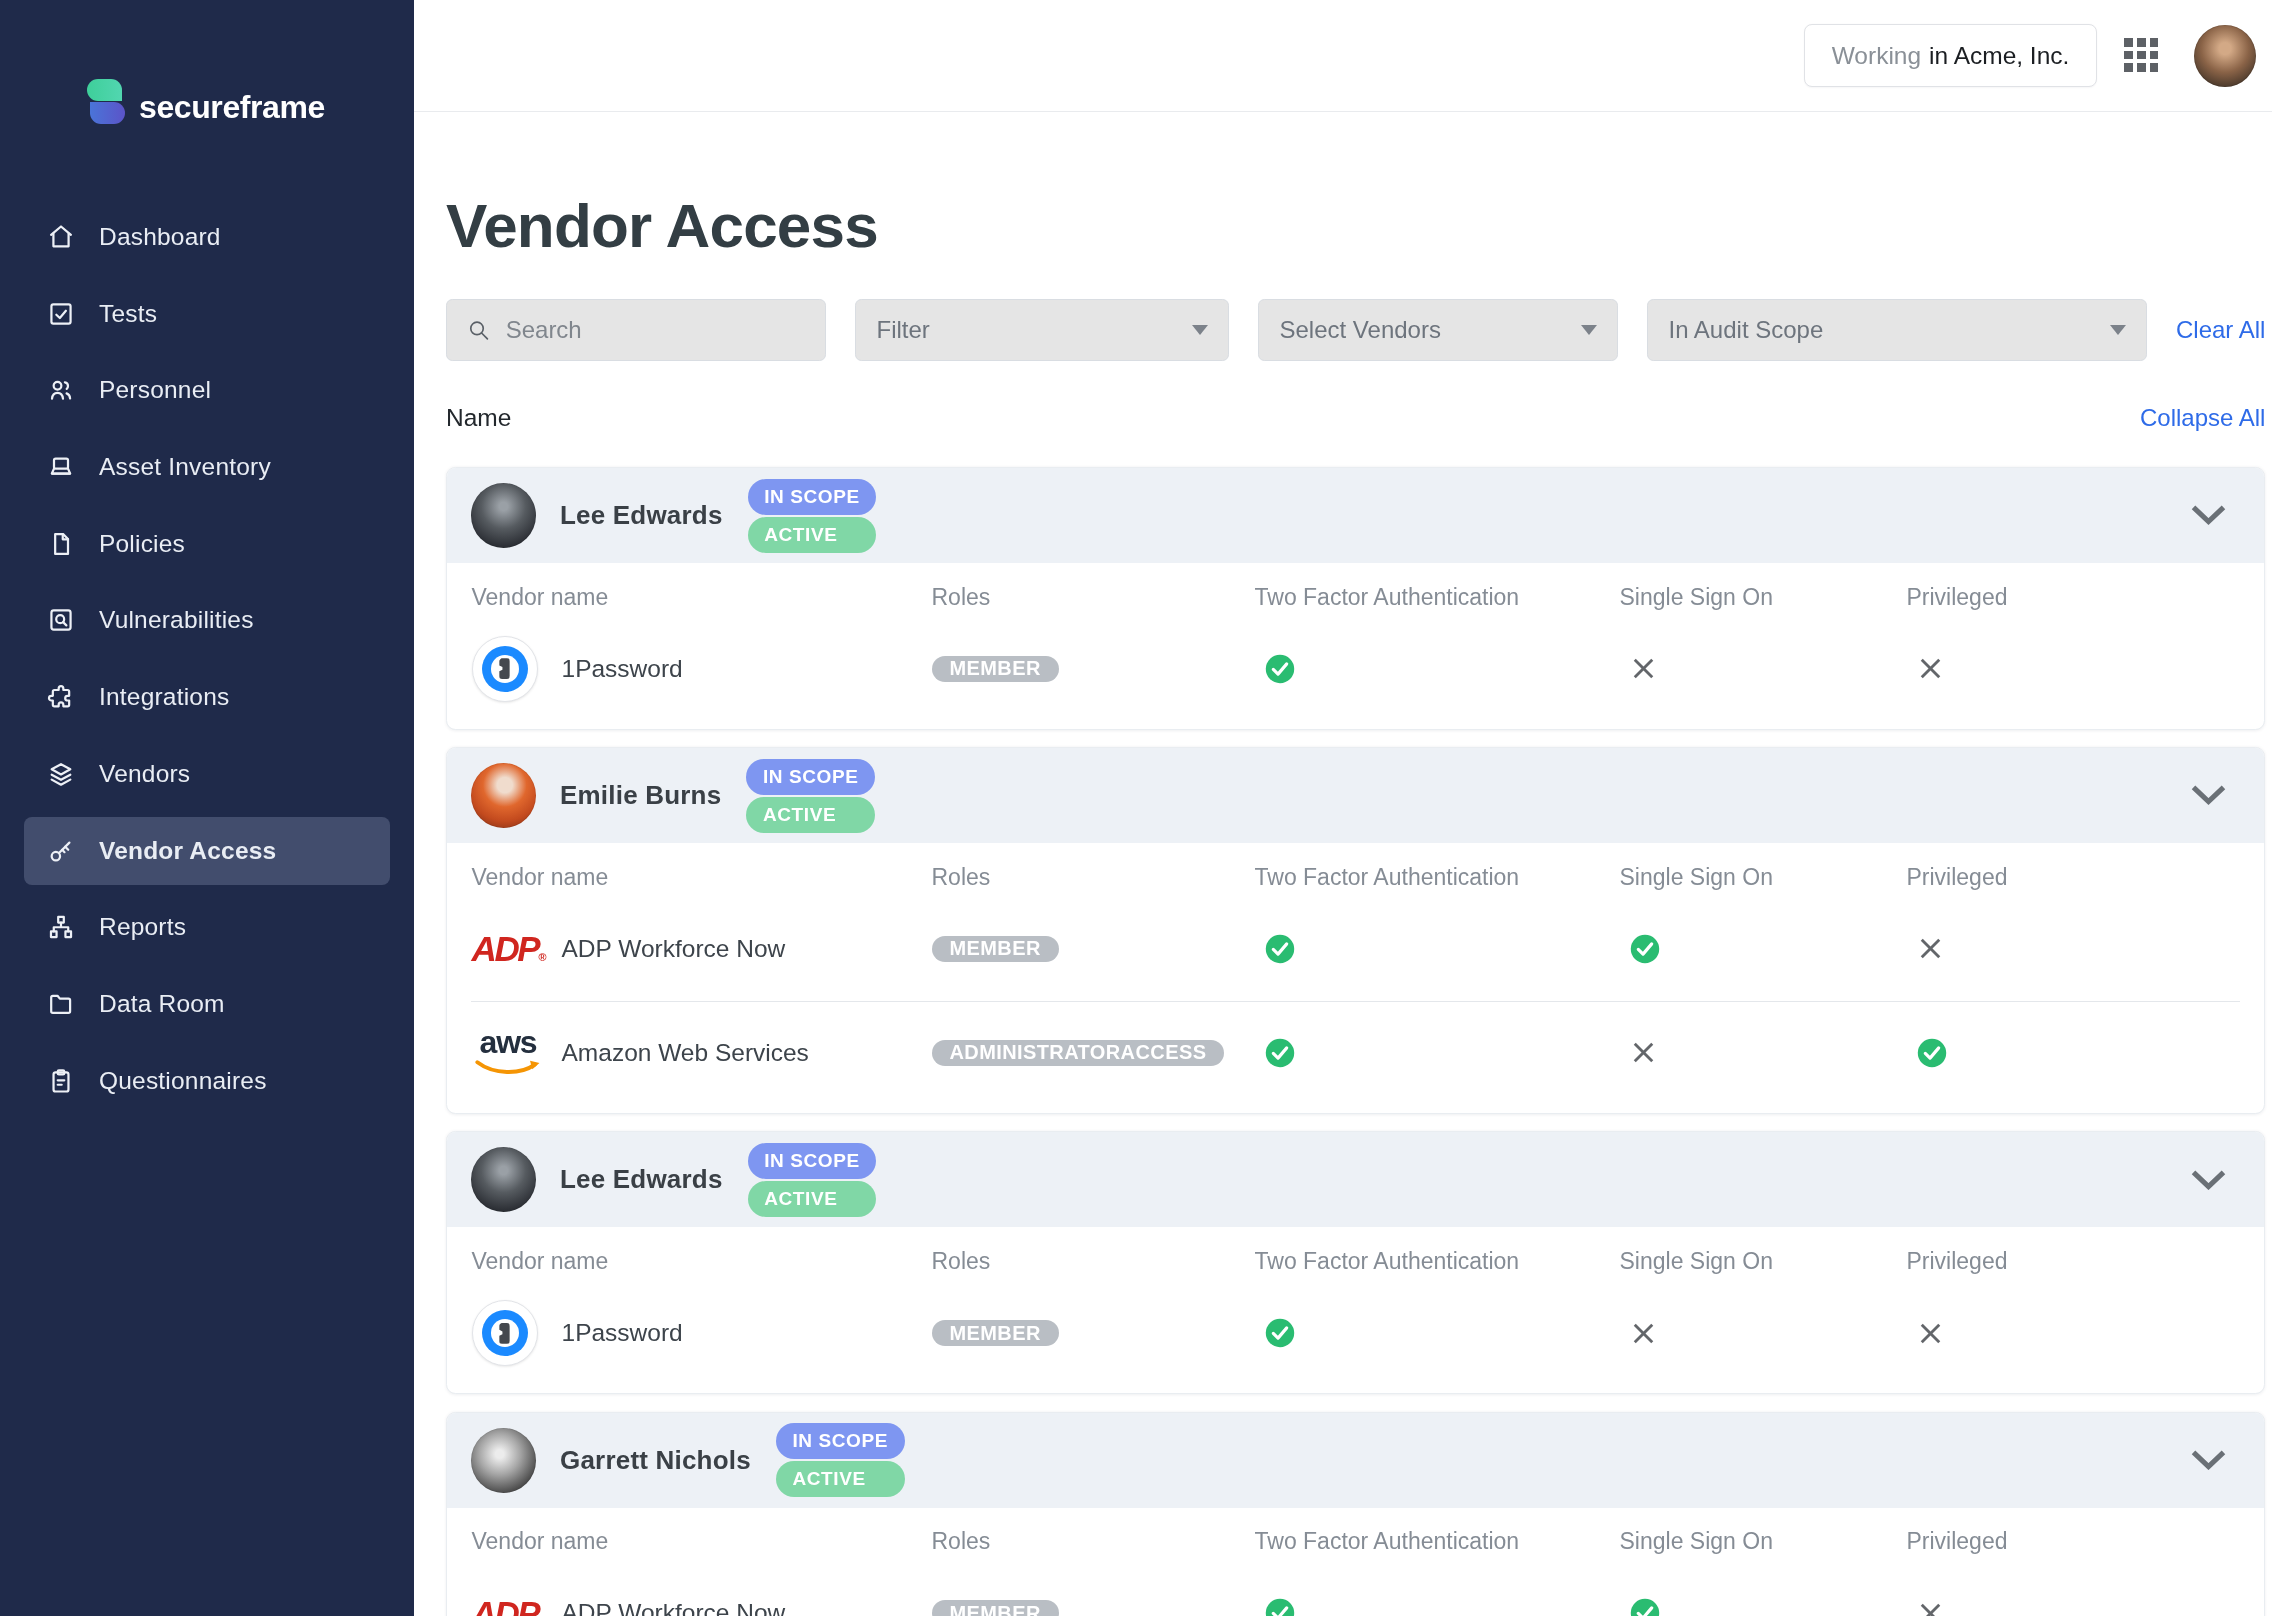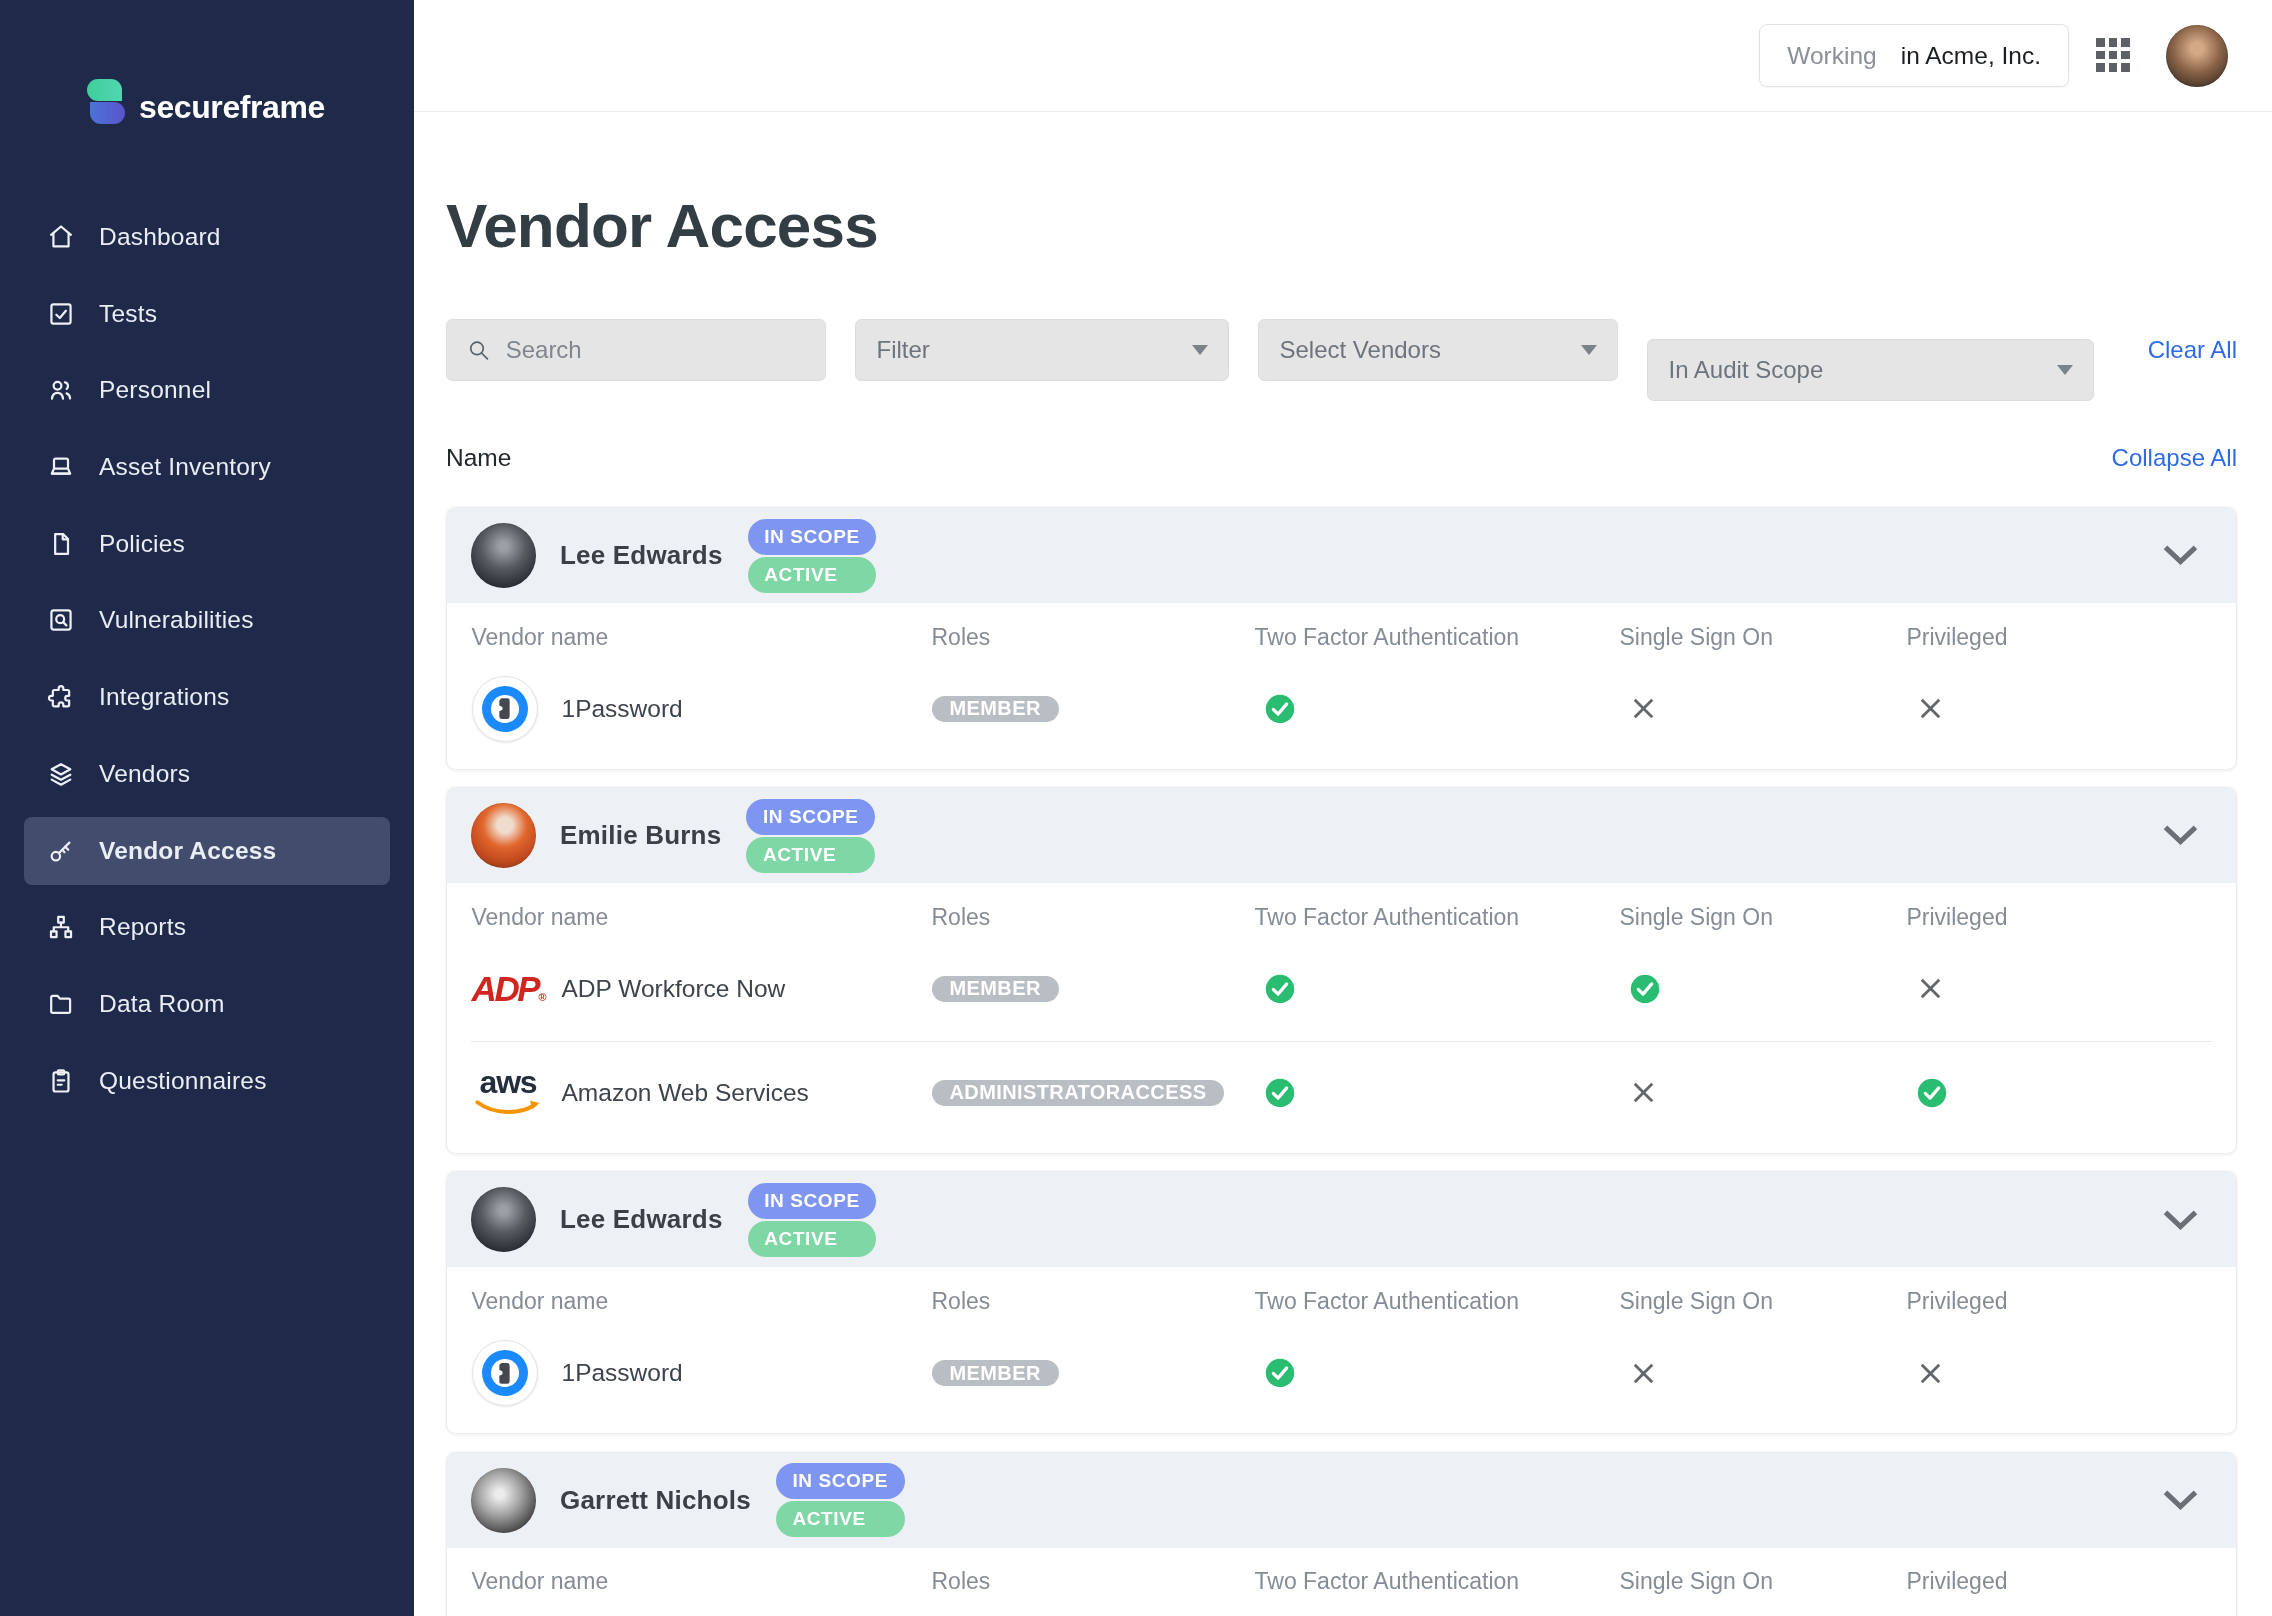--- a/index.html
+++ b/index.html
@@ -26,21 +26,21 @@
                   stroke-linecap:round; stroke-linejoin:round; }
   .nav-label { margin-left:24px; font-size:24.5px; letter-spacing:0.2px; }
 
   
   .main { flex:1; display:flex; flex-direction:column; height:1616px; }
   .topbar { height:112px; background:#fff; border-bottom:0.8px solid #e9ebee; display:flex;
             align-items:center; justify-content:flex-end; padding-right:45px; flex:0 0 112px; }
   .working-btn { border:0.8px solid #e0e2e6; border-radius:8px; height:63px; display:flex;
                  align-items:center; padding:0 27px; font-size:24.5px; background:#fff; cursor:pointer;
                  box-shadow:0 0.8px 1.6px rgba(20,30,50,.04); }
-  .working-prefix { color:#8a9097; margin-right:24px; }
+  .working-prefix { color:#8a9097; margin-right:8px; }
   .working-org { color:#1b1e22; }
   .apps-grid { margin-left:27px; width:35px; height:35px; display:grid;
                grid-template-columns:repeat(3,8.7px); grid-template-rows:repeat(3,8.7px);
                gap:4px; cursor:pointer; }
   .apps-grid i { background:#5d6166; display:block; }
   .avatar-top { margin-left:35px; width:62px; height:62px; border-radius:50%; cursor:pointer;
                 background:radial-gradient(circle at 50% 38%, #d3a986 12%, #8a6347 48%, #4c3a2c 78%, #33261e 100%);
                 box-shadow:inset 0 0 0 0.8px rgba(0,0,0,.12); }
 
   
@@ -51,21 +51,21 @@
   .filter-row { display:flex; align-items:center; margin-top:42px; gap:29px; }
   .input-box { height:62px; background:#e5e5e5; border:0.8px solid #d9dde2; border-radius:6.3px;
                display:flex; align-items:center; padding:0 20.5px; }
   .search-box { width:380px; }
   .search-box svg { width:25px; height:25px; stroke:#595f66; stroke-width:2.4; fill:none;
                     stroke-linecap:round; margin-right:16px; }
   .search-box input { border:none; outline:none; background:transparent; font-size:24px;
                       color:#3c4248; width:100%; font-family:inherit; }
   .search-box input::placeholder { color:#80868d; }
   .dropdown { justify-content:space-between; cursor:pointer; }
-  .dd-filter { width:374px; } .dd-vendors { width:360px; } .dd-audit { width:447px;margin-top:40px; }
+  .dd-filter { width:374px; } .dd-vendors { width:360px; } .dd-audit { width:500px; }
   .dd-label { font-size:24px; color:#6d747d; }
   .dd-caret { width:0; height:0; border-left:8.7px solid transparent; border-right:8.7px solid transparent;
               border-top:10.3px solid #7c828a; margin-left:16px; }
   .link { color:#2e6be8; font-size:24px; cursor:pointer; white-space:nowrap; }
   .clear-all { margin-left:auto; }
 
   .list-head { display:flex; align-items:center; justify-content:space-between; margin-top:43px; }
   .name-label { font-size:24.5px; color:#23282d; }
 
   .cards { margin-top:35px; display:flex; flex-direction:column; gap:17.4px; }

